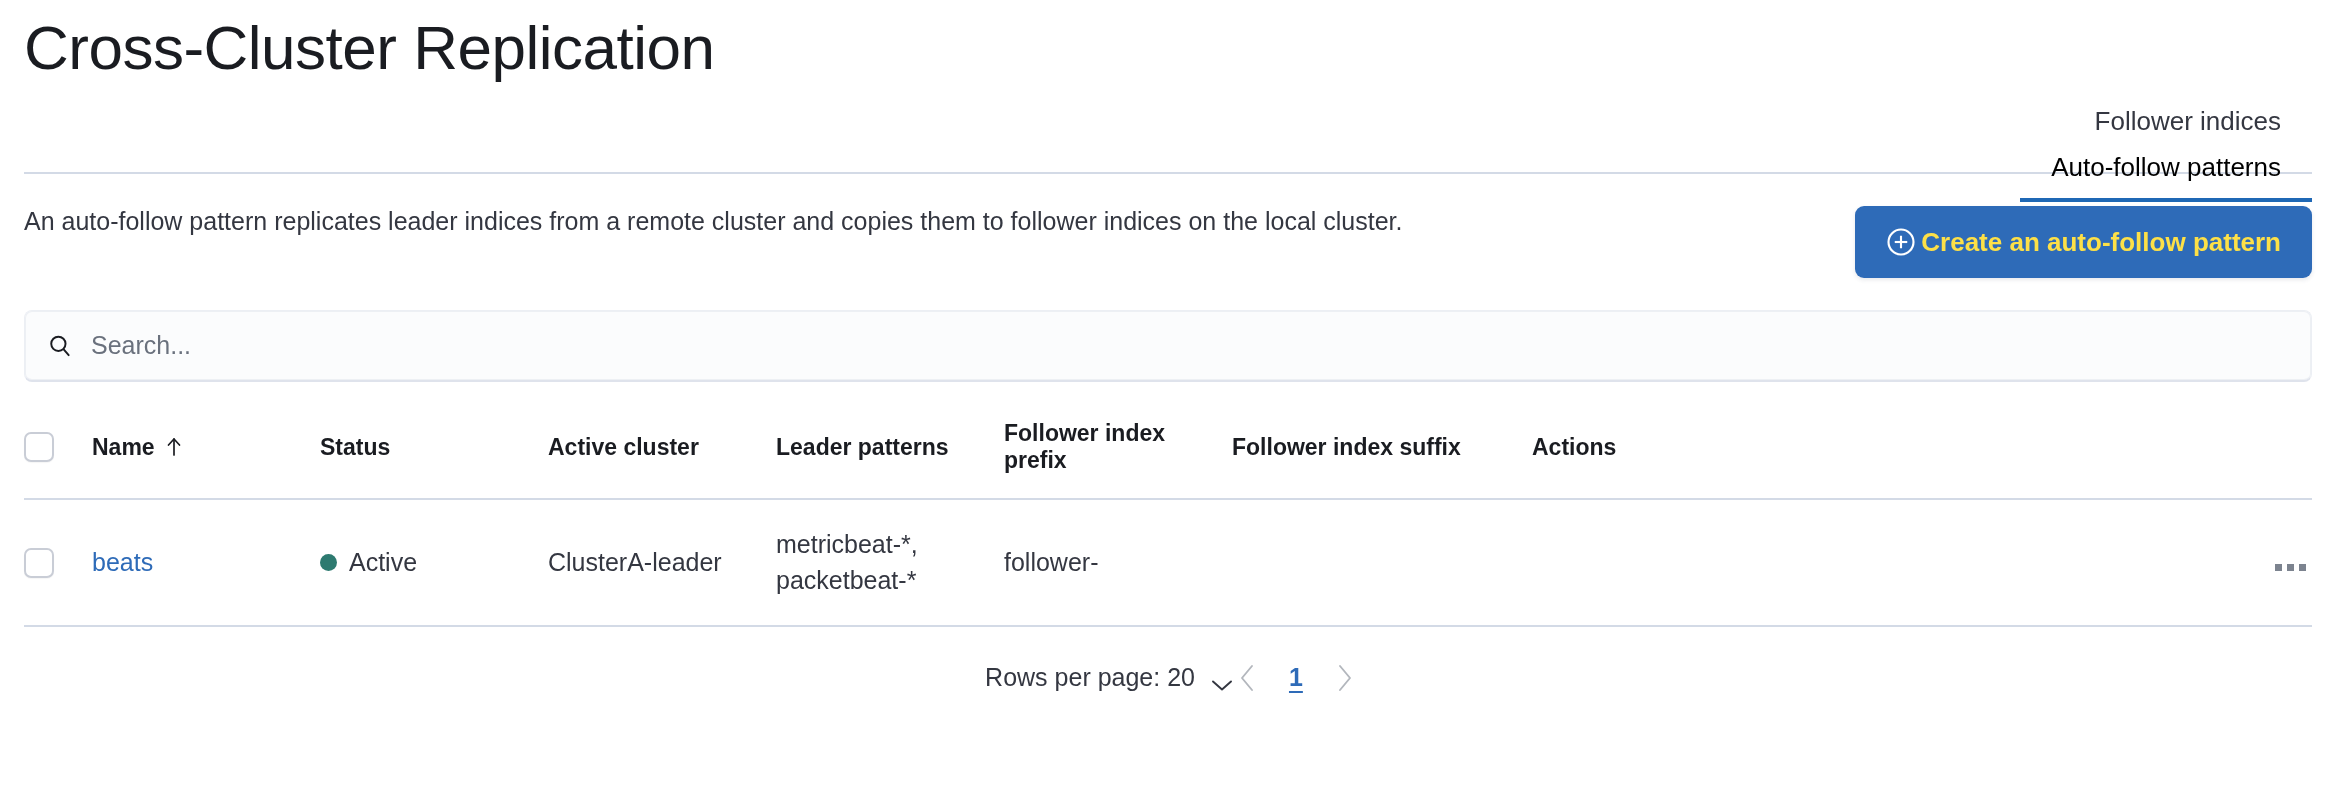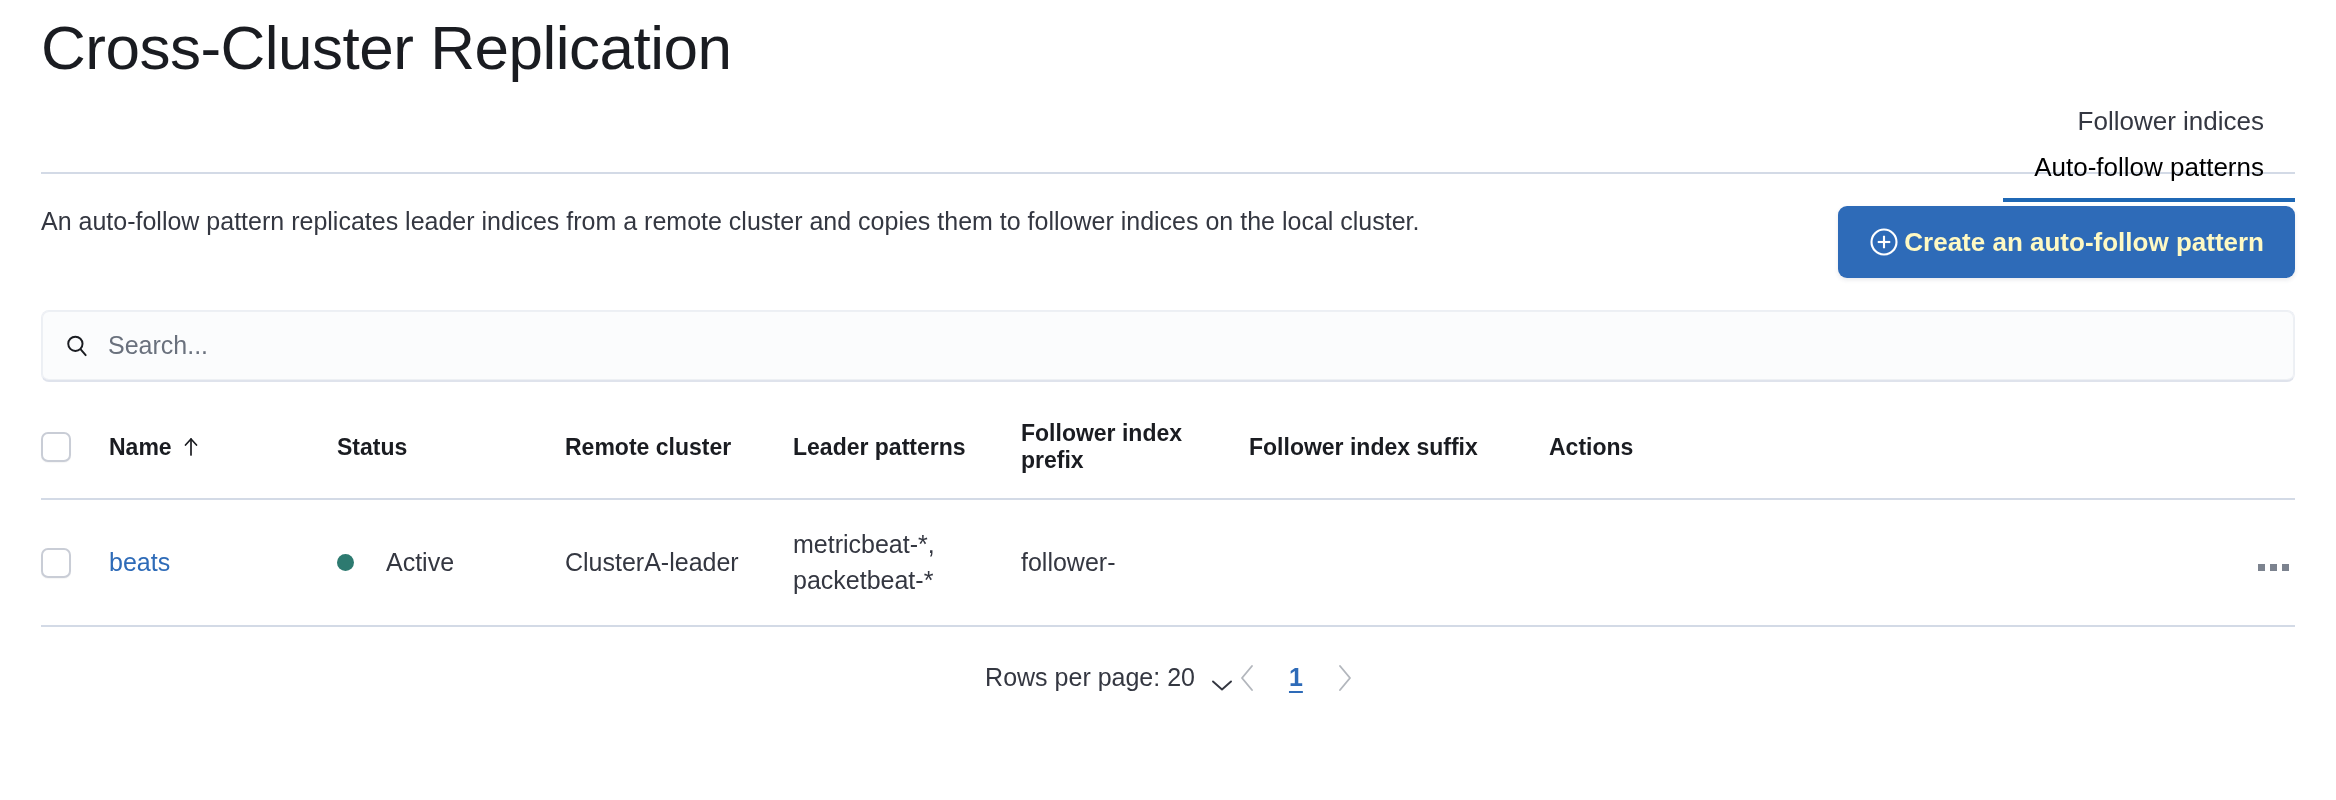--- a/index.html
+++ b/index.html
@@ -10,21 +10,21 @@
     background: #ffffff;
     font-family: "Liberation Sans", sans-serif;
     color: #343741;
     overflow: hidden;
   }
 
   .page {
     position: relative;
     width: 2336px;
     height: 800px;
-    padding: 0 41px;
+    padding: 0 24px;
   }
 
   
   .page-title {
     font-size: 62px;
     line-height: 1.1;
     font-weight: 300;
     letter-spacing: -0.5px;
     color: #1a1c21;
     padding-top: 14px;
@@ -78,21 +78,21 @@
   .desc-text {
     font-size: 25px;
     line-height: 1.42;
     color: #343741;
     max-width: 1700px;
     font-weight: 400;
   }
   .create-btn {
     flex: 0 0 auto;
     background: #2e6bb8;
-    color: #fef9c3;
+    color: #fde047;
     border: none;
     border-radius: 9px;
     height: 72px;
     padding: 0 31px;
     display: inline-flex;
     align-items: center;
     gap: 5px;
     font-size: 26px;
     font-weight: 600;
     font-family: "Liberation Sans", sans-serif;
@@ -188,21 +188,21 @@
   }
   .sort-arrow { width: 20px; height: 22px; display:block; }
 
   .link {
     color: #2e6bb8;
     text-decoration: none;
     font-size: 25px;
     cursor: pointer;
   }
 
-  .status-cell { display: inline-flex; align-items: center; gap: 32px; }
+  .status-cell { display: inline-flex; align-items: center; gap: 12px; }
   .status-dot {
     width: 17px; height: 17px; border-radius: 50%;
     background: #2d7a70;
     display: inline-block;
     flex: 0 0 auto;
   }
 
   .leader-patterns { line-height: 1.45; }
 
   .dots-menu {
@@ -310,21 +310,21 @@
             <span>Name</span>
             <span class="sort-arrow">
               <svg viewBox="0 0 20 22" width="20" height="22" fill="none" stroke="#1a1c21" stroke-width="1.7" stroke-linecap="round" stroke-linejoin="round">
                 <line x1="10" y1="19" x2="10" y2="3"></line>
                 <polyline points="4.5,9 10,3 15.5,9"></polyline>
               </svg>
             </span>
           </span>
         </th>
         <th>Status</th>
-        <th>Remote cluster</th>
+        <th>Active cluster</th>
         <th>Leader patterns</th>
         <th>Follower index prefix</th>
         <th>Follower index suffix</th>
         <th class="th-actions">Actions</th>
       </tr>
     </thead>
     <tbody>
       <tr>
         <td>
           <span class="checkbox"></span>

